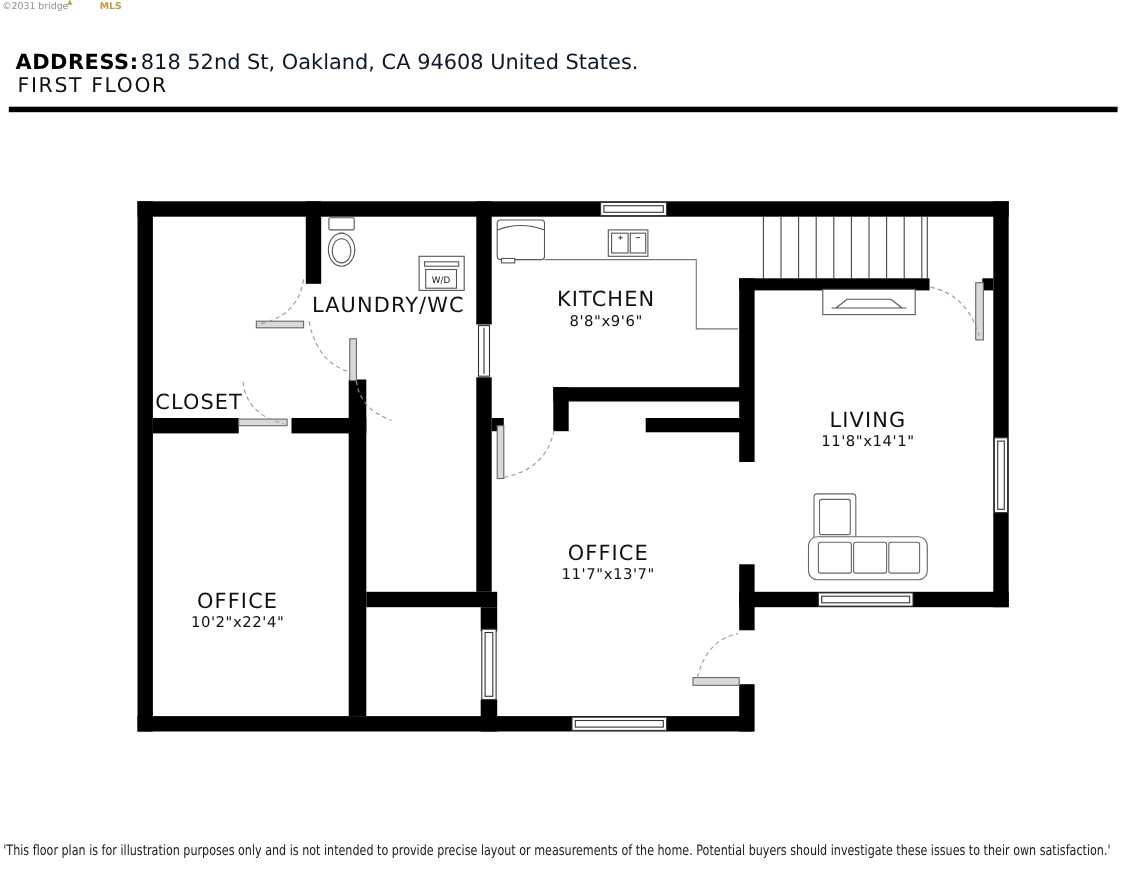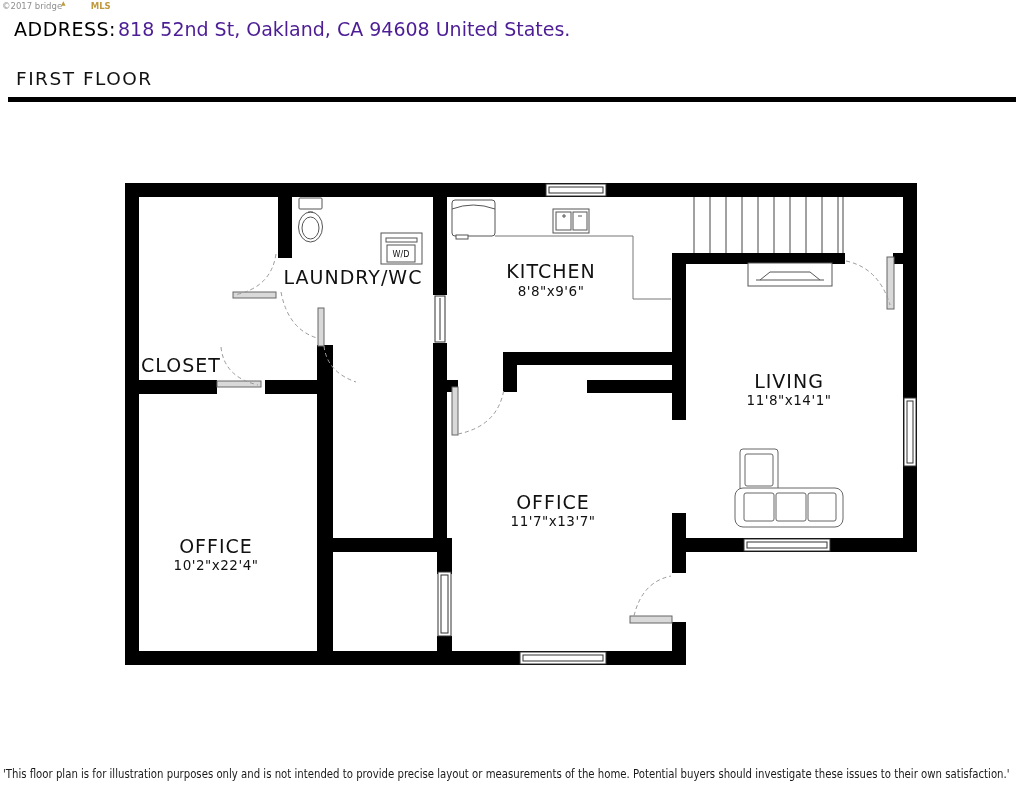--- a/index.html
+++ b/index.html
@@ -10,22 +10,22 @@
   .watermark{
     position:absolute;top:1px;left:2px;font-size:8.5px;color:#8f8f8f;
     letter-spacing:0;line-height:10px;
   }
   .watermark .brand{color:#c09a3e;font-weight:bold;padding-left:24px;}
   .watermark .spark{color:#c09a3e;font-size:6px;position:relative;top:-4px;left:-1px;}
   .address-row{
     position:absolute;top:18px;left:14px;display:flex;align-items:baseline;
     font-size:19px;white-space:nowrap;
   }
-  .address-label{font-weight:normal;color:#000;letter-spacing:.5px;}
-  .address-value{color:#4c1d95;margin-left:2px;}
+  .address-label{font-weight:bold;color:#000;letter-spacing:.5px;}
+  .address-value{color:#0f172a;margin-left:2px;margin-top:28px;}
   .floor-title{
     position:absolute;top:68px;left:16px;width:1010px;text-align:left;
     font-size:18.5px;letter-spacing:1.5px;color:#111;
   }
   .title-divider{
     position:absolute;top:97px;left:8px;width:1008px;height:5px;background:#000;
   }
   .plan-svg{position:absolute;top:0;left:0;}
   .disclaimer{
     position:absolute;top:766px;left:3px;width:1018px;
@@ -33,21 +33,21 @@
     transform:scaleX(0.78);transform-origin:left center;
   }
   svg text{fill:#111;}
   .room-name{font-size:19px;letter-spacing:1px;}
   .room-dims{font-size:13.5px;letter-spacing:.5px;}
   .wd-label{font-size:8px;letter-spacing:0;}
 </style>
 </head>
 <body>
 
-<div class="watermark"><span>©2017 bridge</span><span class="spark">▲</span><span class="brand">MLS</span></div>
+<div class="watermark"><span>©2031 bridge</span><span class="spark">▲</span><span class="brand">MLS</span></div>
 
 <div class="address-row">
   <span class="address-label">ADDRESS:</span>
   <span class="address-value">818 52nd St, Oakland, CA 94608 United States.</span>
 </div>
 
 <div class="floor-title">FIRST FLOOR</div>
 <div class="title-divider"></div>
 
 <svg class="plan-svg" width="1024" height="791" viewBox="0 0 1024 791" xmlns="http://www.w3.org/2000/svg">

